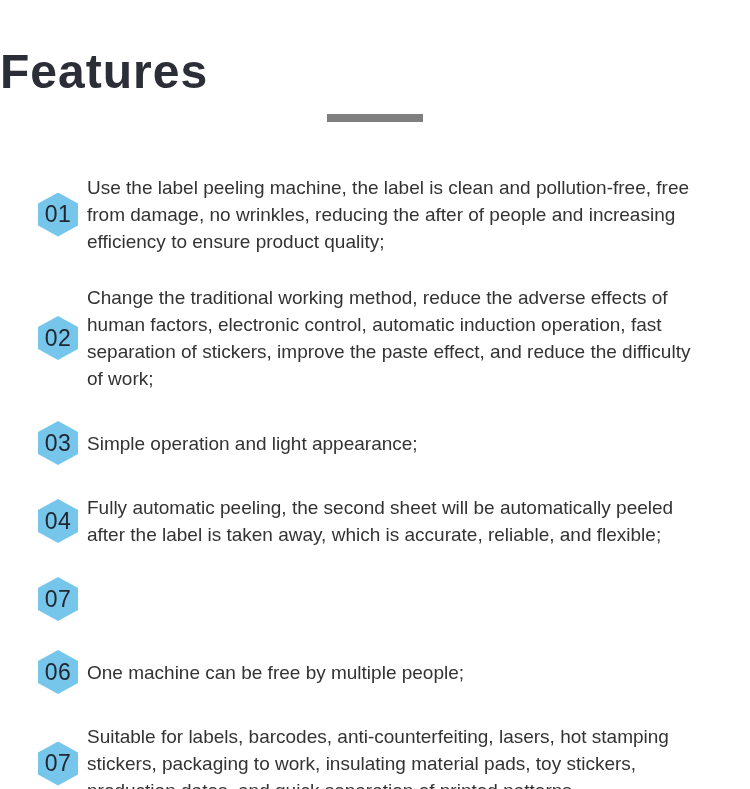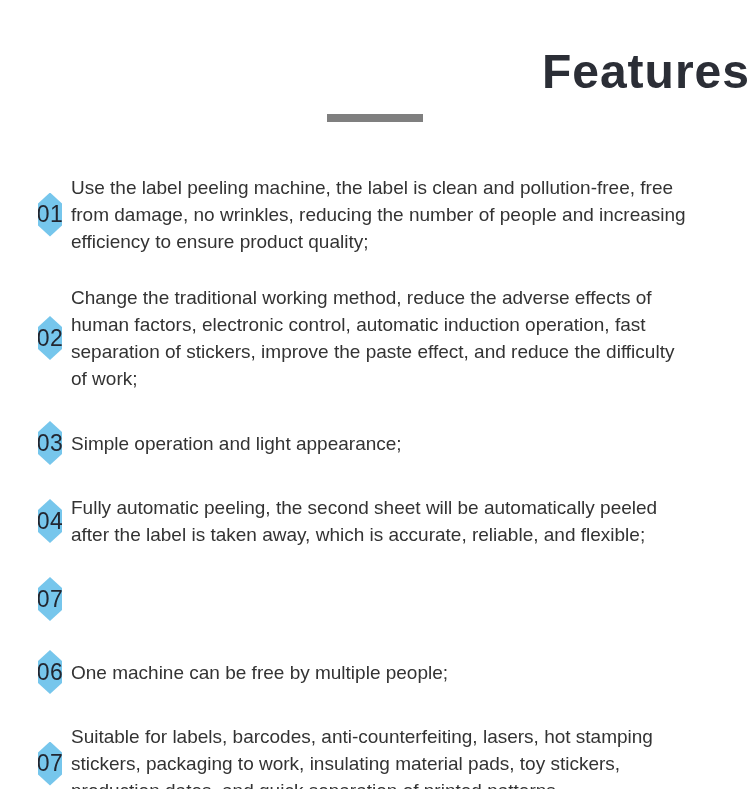--- a/index.html
+++ b/index.html
@@ -9,21 +9,21 @@
     height: 789px;
     font-family: "Liberation Sans", sans-serif;
     overflow: hidden;
   }
   .page {
     width: 750px;
     height: 789px;
     background: #ffffff;
     padding-top: 44px;
   }
-  .header { text-align: right; }
+  .header { text-align: left; }
   .page-title {
     font-size: 48px;
     line-height: 56px;
     font-weight: bold;
     color: #2b2e36;
     letter-spacing: 1px;
   }
   .title-underline {
     width: 96px;
     height: 8px;
@@ -38,21 +38,21 @@
     flex-direction: column;
     gap: 29px;
   }
   .feature-item {
     display: flex;
     align-items: center;
     gap: 9px;
   }
   .hex-badge {
     flex: 0 0 auto;
-    width: 24px;
+    width: 40px;
     height: 44px;
     background: #76c6ec;
     clip-path: polygon(50% 0%, 100% 25%, 100% 75%, 50% 100%, 0% 75%, 0% 25%);
     display: flex;
     align-items: center;
     justify-content: center;
   }
   .hex-badge span {
     font-size: 23px;
     color: #222630;
@@ -75,21 +75,21 @@
     <div class="page-title">Features</div>
     <div class="title-underline"></div>
   </div>
 
   <div class="features-list">
   <div class="feature-item">
     <div class="hex-badge">
       <span>01</span>
     </div>
     <div class="feature-text">Use the label peeling machine, the label is clean and pollution-free, free
-from damage, no wrinkles, reducing the number of people and increasing
+from damage, no wrinkles, reducing the after of people and increasing
 efficiency to ensure product quality;</div>
   </div>
 
   <div class="feature-item">
     <div class="hex-badge">
       <span>02</span>
     </div>
     <div class="feature-text">Change the traditional working method, reduce the adverse effects of
 human factors, electronic control, automatic induction operation, fast
 separation of stickers, improve the paste effect, and reduce the difficulty

